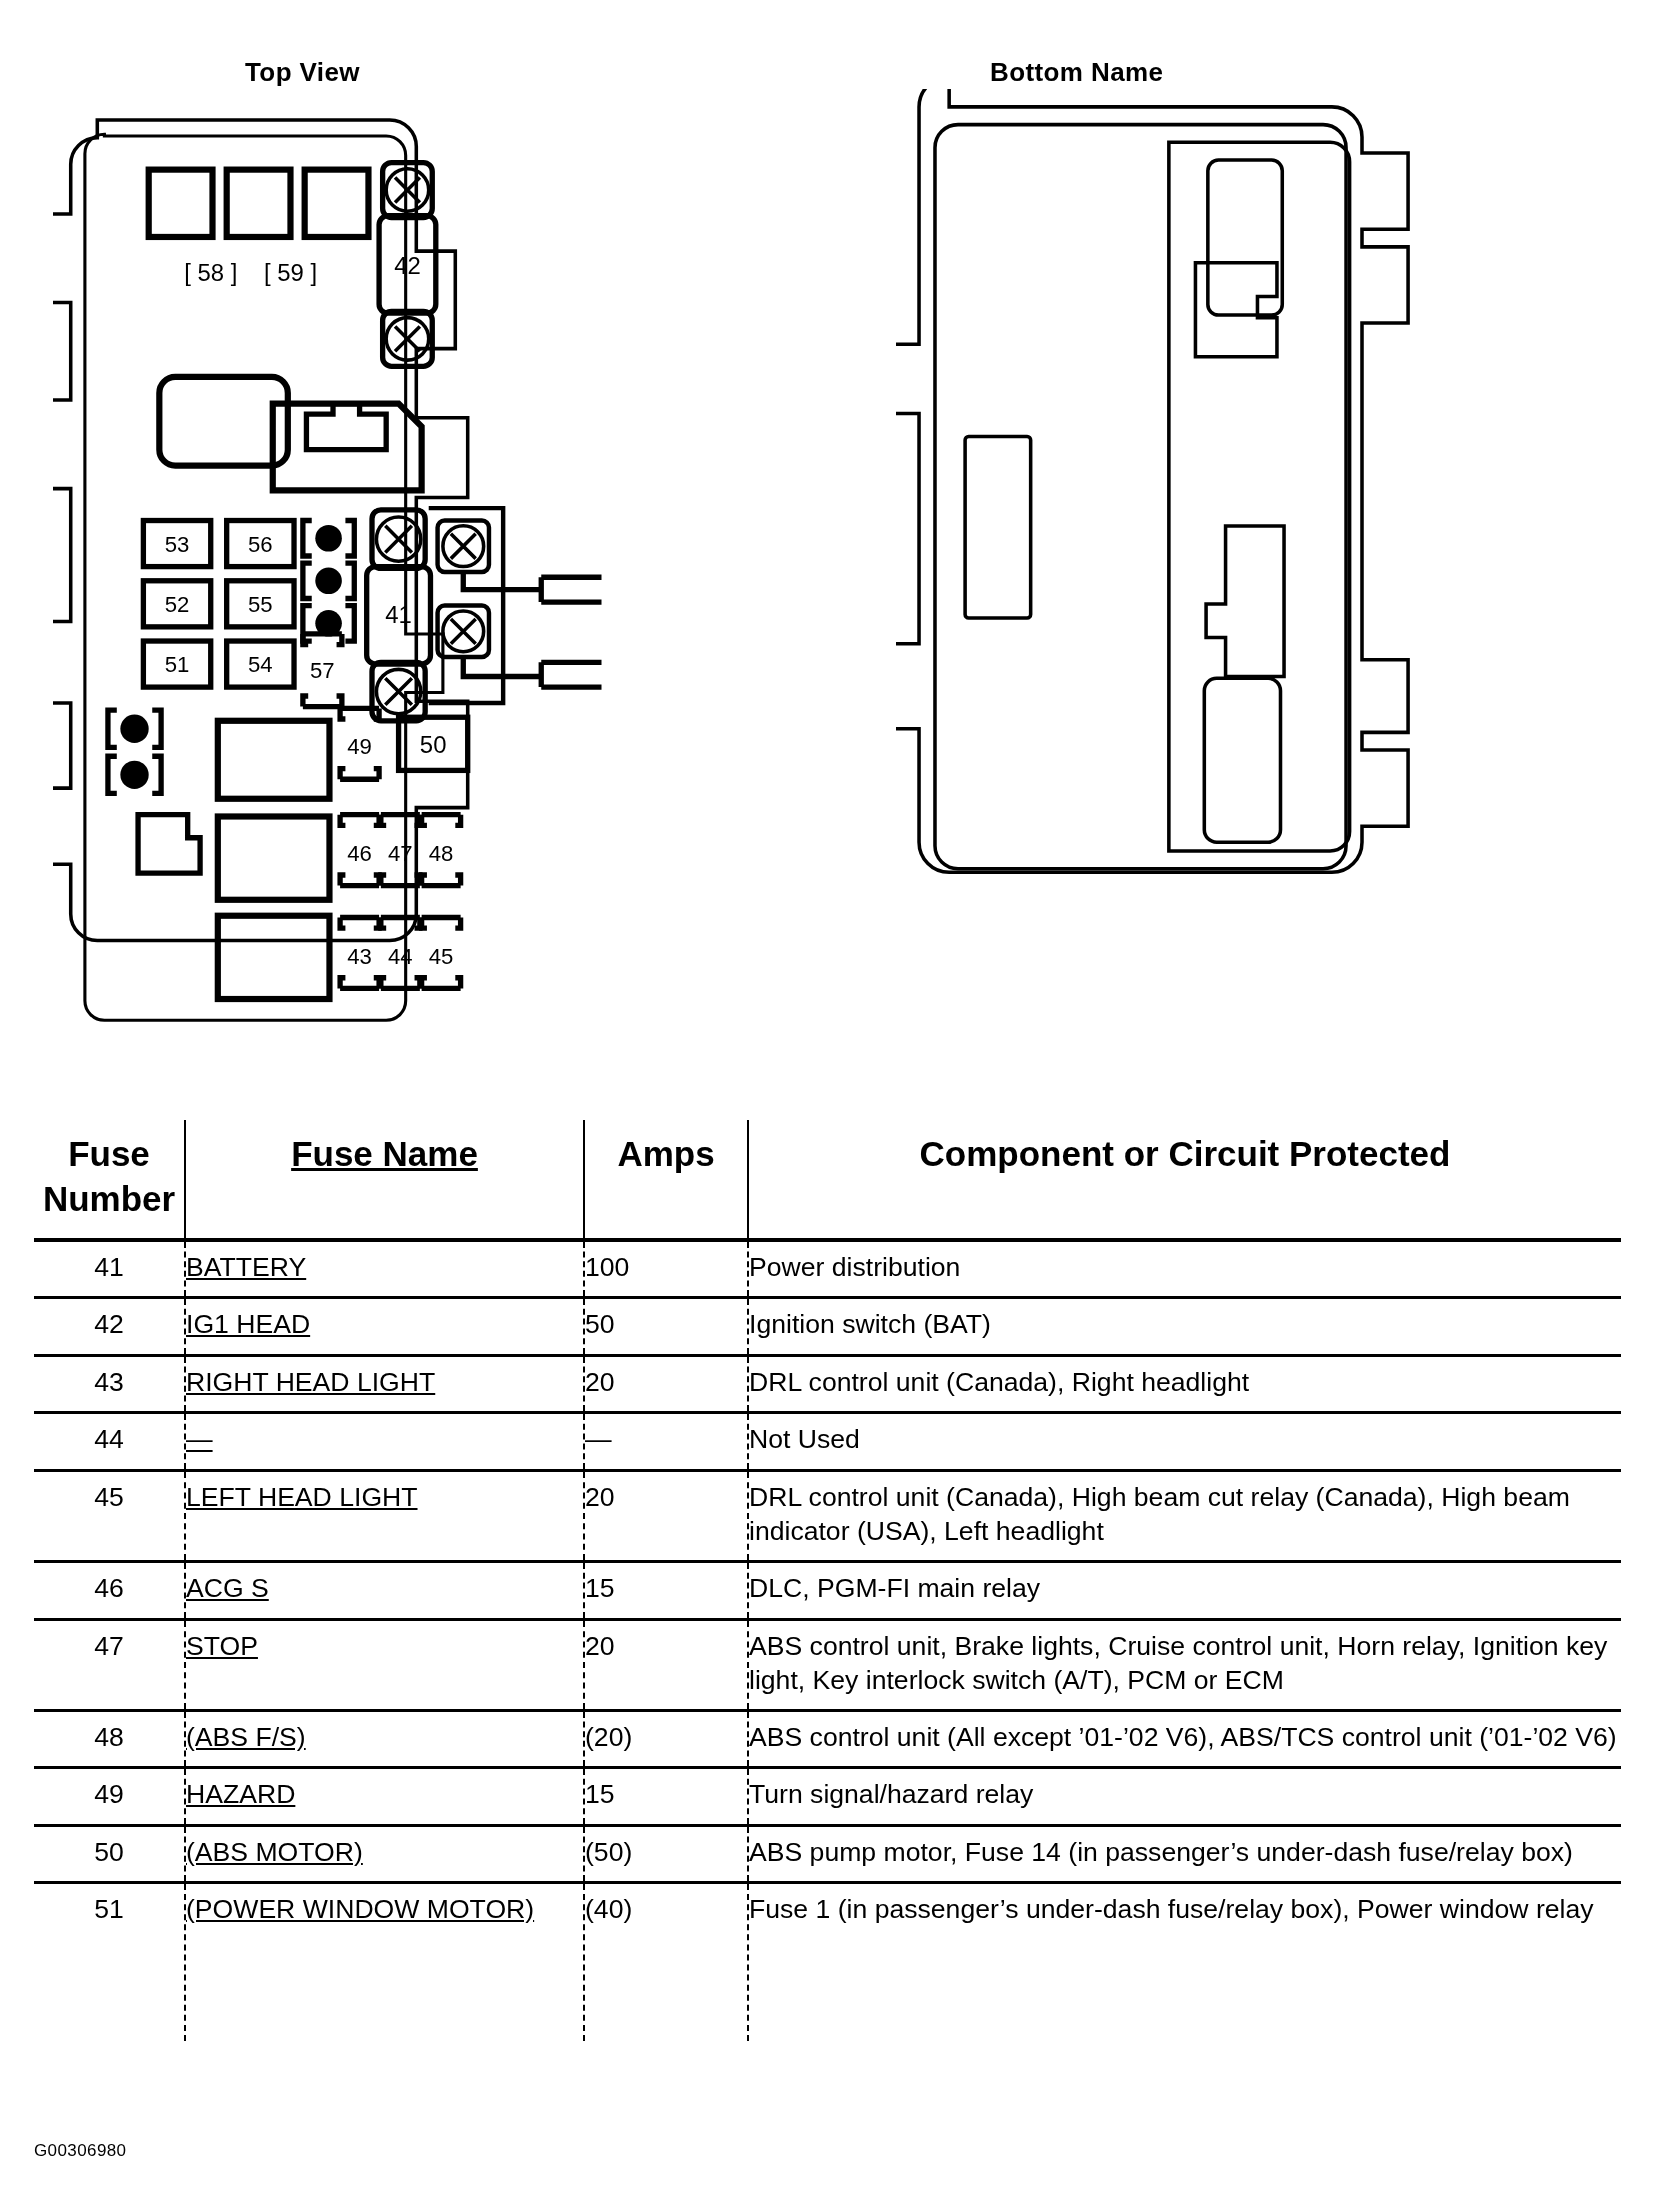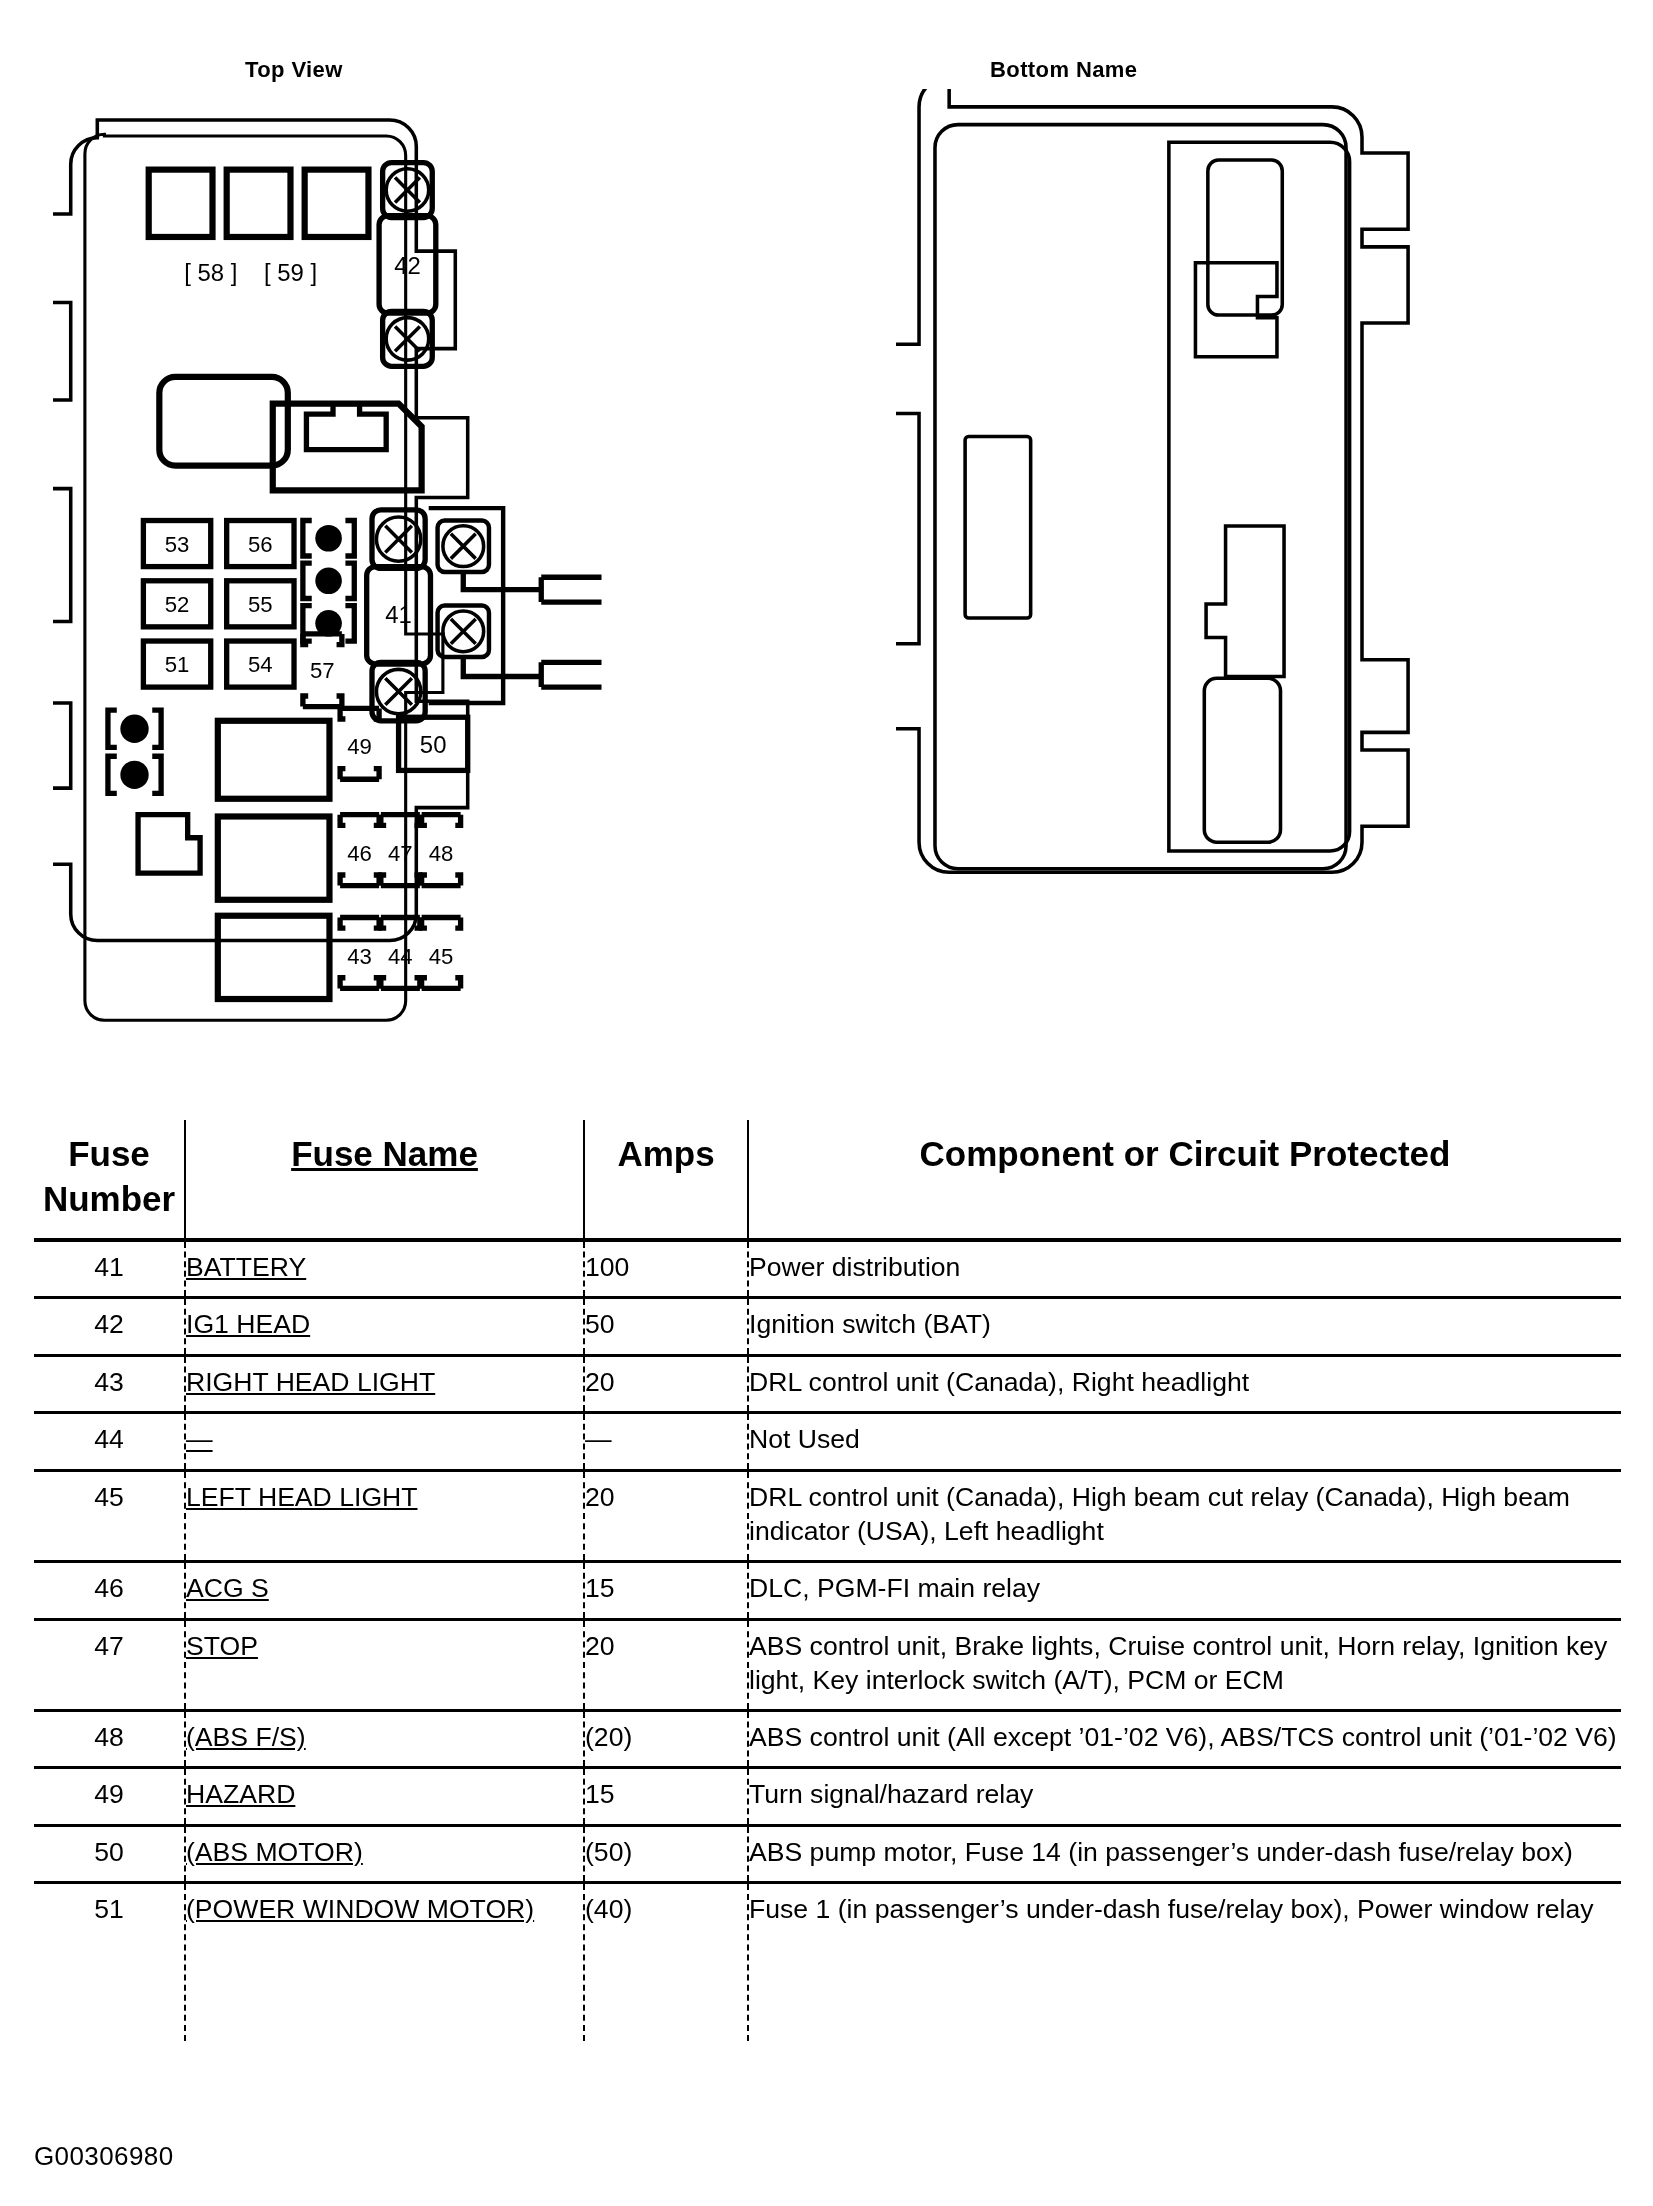--- a/index.html
+++ b/index.html
@@ -20,21 +20,21 @@
   }
 
   
   .diagrams {
     position: relative;
     width: 1654px;
     height: 1103px;
   }
   .view-title {
     position: absolute;
-    font-size: 22px;
+    font-size: 26px;
     font-weight: bold;
     letter-spacing: 0.4px;
     white-space: nowrap;
   }
   #top-view-title  { left: 245px; top: 57px; }
   #bottom-view-title { left: 990px; top: 57px; }
 
   .svg-wrap { position: absolute; left: 0; top: 0; }
 
   
@@ -89,21 +89,21 @@
   td.name { padding-left: 14px; }
 
   tbody td.tall-51 { padding-bottom: 115px; }
 
   .hdr-two-line { display: block; }
 
   .graphic-id {
     position: absolute;
     left: 34px;
     top: 2141px;
-    font-size: 26px;
+    font-size: 17px;
     letter-spacing: 0.4px;
   }
 </style>
 </head>
 <body>
 
 <div class="diagrams">
 
   <div class="view-title" id="top-view-title">Top View</div>
   <div class="view-title" id="bottom-view-title">Bottom Name</div>

